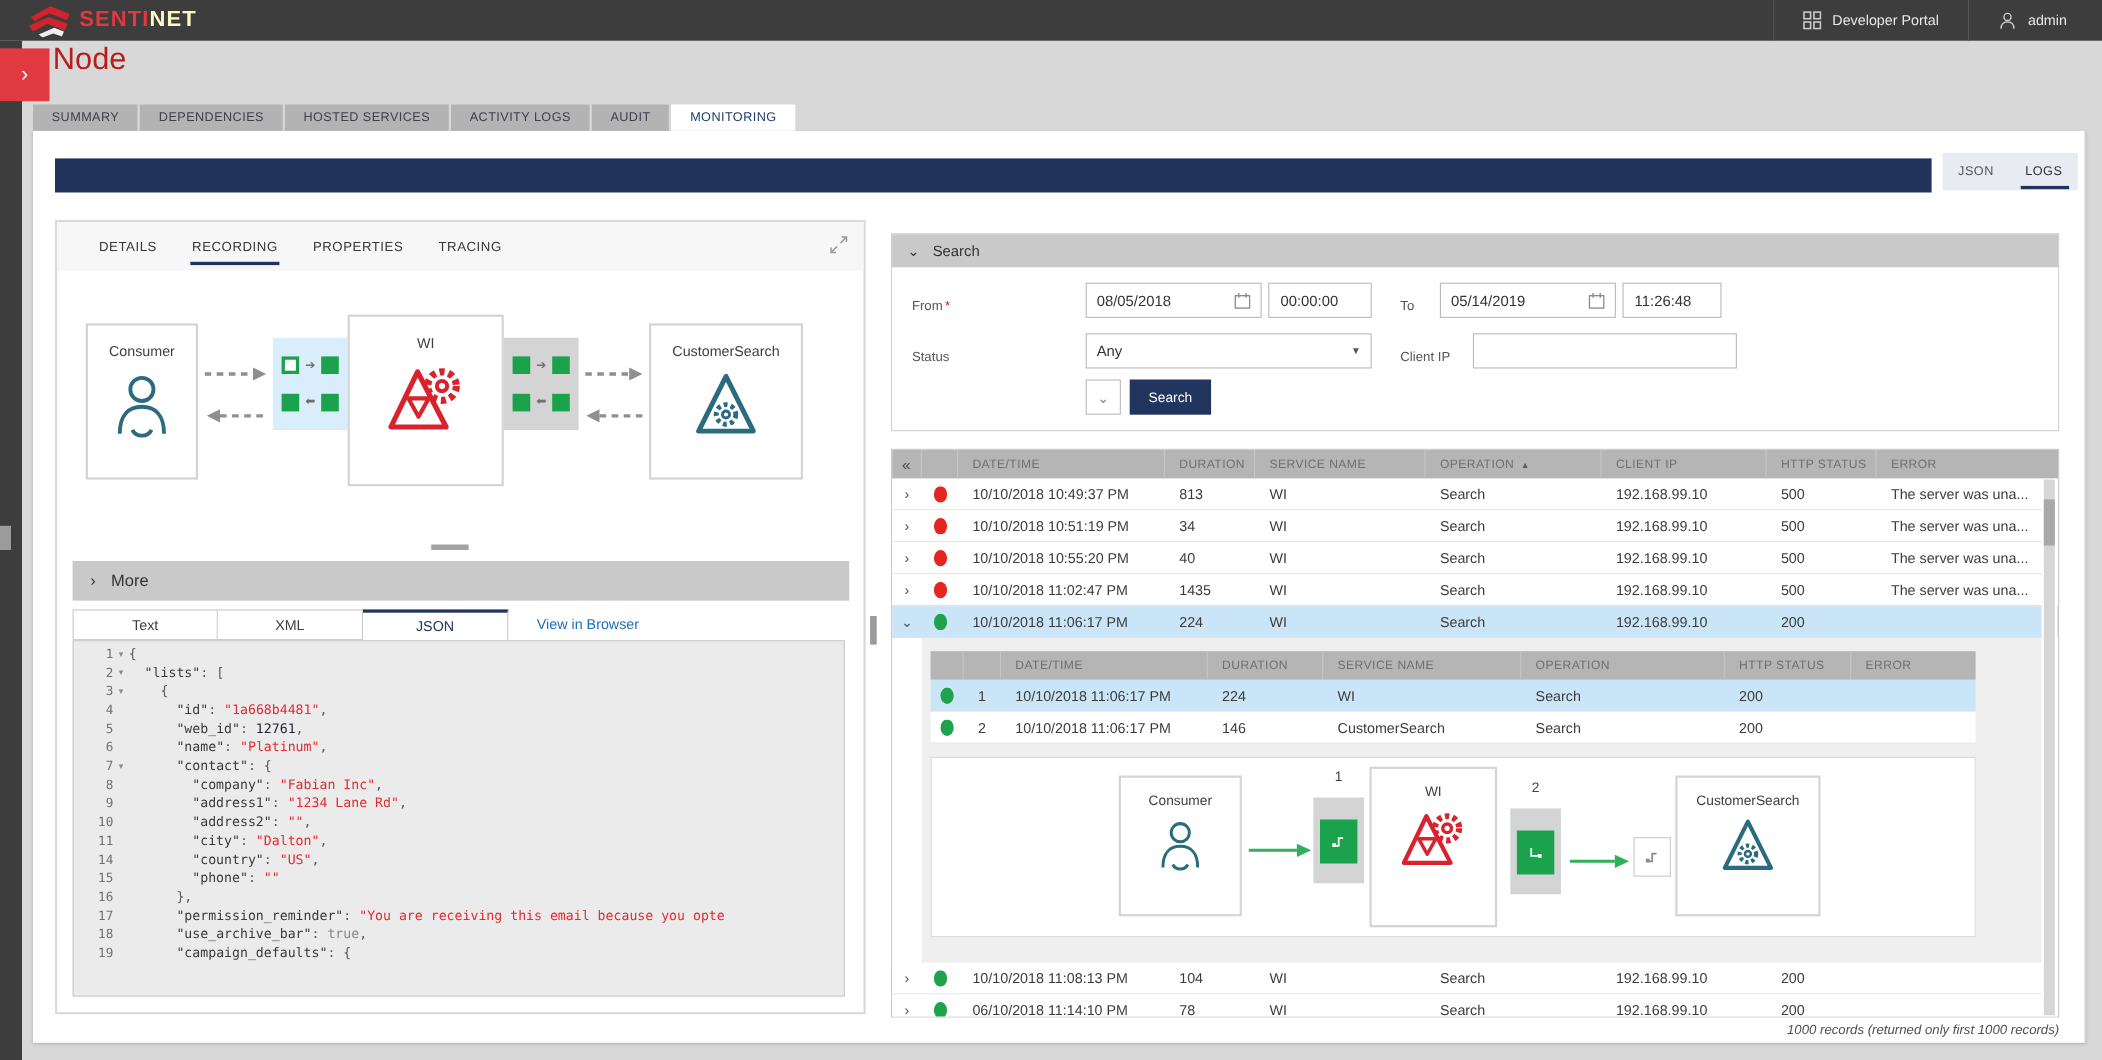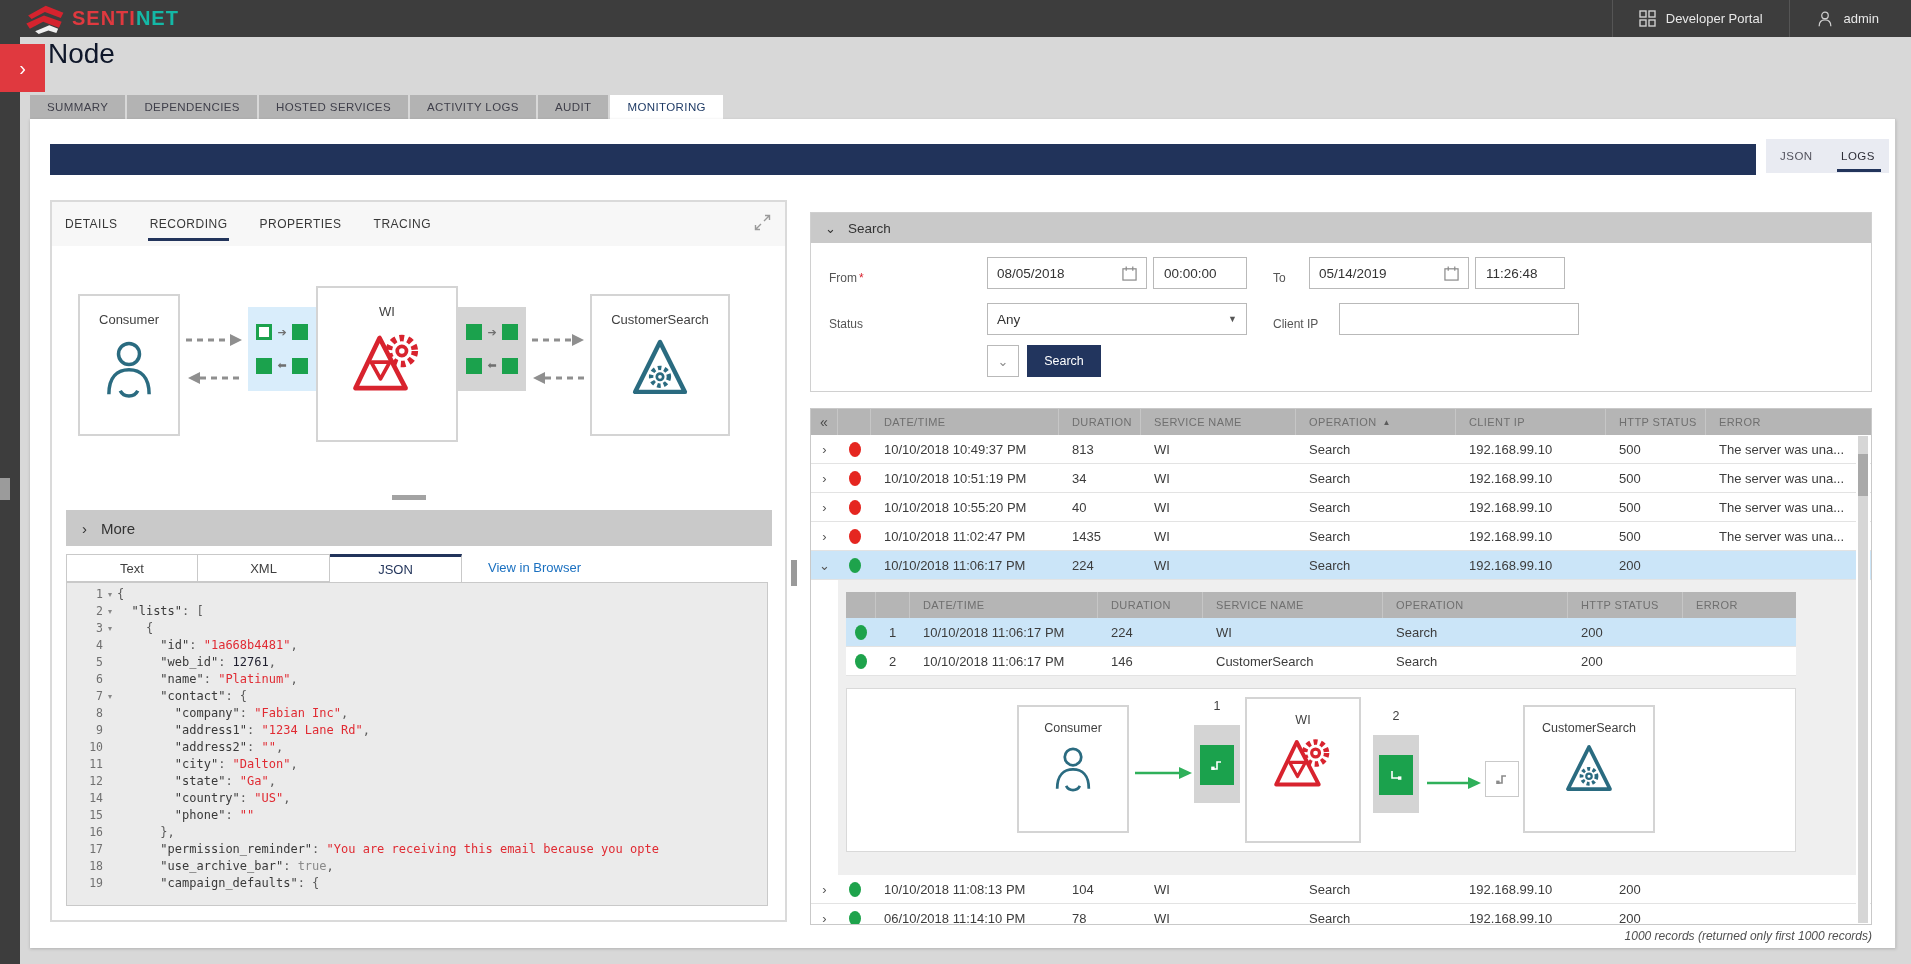--- a/index.html
+++ b/index.html
@@ -4,47 +4,47 @@
 <style>
   *{box-sizing:border-box;margin:0;padding:0}
   html,body{width:1911px;height:964px}
   body{position:relative;background:#d8d8d8;font-family:"Liberation Sans",sans-serif;overflow:hidden;color:#3c3c3c}
 
   
   #topbar{position:absolute;left:0;top:0;width:1911px;height:37px;background:#3d3d3d;display:flex;align-items:center}
   #brand{display:flex;align-items:center;gap:6px;padding-left:22px}
   #brand .bt{font-size:20px;font-weight:600;letter-spacing:1px}
   #brand .bt .senti{color:#e0393f}
-  #brand .bt .net{color:#14b8a6}
+  #brand .bt .net{color:#fef9c3}
   #top-right{margin-left:auto;display:flex;height:100%}
   .topbtn{display:flex;align-items:center;gap:10px;padding:0 26px;border-left:1px solid #555;color:#e8e8e8;font-size:13px;cursor:pointer}
   .topbtn:last-child{padding-right:32px}
 
   
   #leftrail{position:absolute;left:0;top:37px;width:20px;height:927px;background:#3d3d3d}
   #redtab{position:absolute;left:0;top:44px;width:45px;height:48px;background:#e0393f;color:#fff;display:flex;align-items:center;justify-content:center;font-size:20px;cursor:pointer}
   #railthumb{position:absolute;left:0;top:478px;width:10px;height:22px;background:#9b9b9b}
 
   
-  #page-title{position:absolute;left:48px;top:38px;font-size:28px;font-weight:300;color:#0f172a}
+  #page-title{position:absolute;left:48px;top:38px;font-size:28px;font-weight:300;color:#b91c1c}
   #main-tabs{position:absolute;left:30px;top:95px;display:flex;gap:2px}
   #main-tabs .tab{height:24px;line-height:24px;padding:0 17px;background:#b3b3b3;color:#3f3f4a;font-size:11.5px;letter-spacing:.4px;cursor:pointer}
   #main-tabs .tab.active{background:#fff;color:#1f3b66}
 
   
   #card{position:absolute;left:30px;top:119px;width:1866px;height:829px;background:#fff;border-right:1px solid #c9c9c9;box-shadow:0 1px 3px rgba(0,0,0,.18)}
   #navybar{position:absolute;left:50px;top:144px;width:1706px;height:31px;background:#21335a}
   #view-toggle{position:absolute;left:1766px;top:139px;width:123px;height:34px;background:#e9ebf2;display:flex;align-items:center;justify-content:space-between;padding:0 14px;font-size:11.5px;letter-spacing:.5px}
   #view-toggle .vt{cursor:pointer;color:#53535e}
   #view-toggle .vt.active{color:#2e2e38}
   #logs-underline{position:absolute;left:1837px;top:169px;width:44px;height:3px;background:#22345b}
 
   
   #left-panel{position:absolute;left:50px;top:200px;width:737px;height:722px;border:2px solid #dadada;background:#fff}
-  #lp-head{position:absolute;left:0;top:0;right:0;height:44px;background:#f7f7f7;display:flex;align-items:center;gap:32px;padding-left:13px}
+  #lp-head{position:absolute;left:0;top:0;right:0;height:44px;background:#f7f7f7;display:flex;align-items:center;gap:32px;padding-left:38px}
   .lp-tab{position:relative;font-size:12px;letter-spacing:.5px;color:#383838;cursor:pointer}
   .lp-tab.active::after{content:"";position:absolute;left:-2px;right:-2px;bottom:-10px;height:3px;background:#22345b}
   #lp-expand{position:absolute;right:14px;top:12px;cursor:pointer}
 
   .diag-box{position:absolute;border:2px solid #d4d4d4;background:#fff;text-align:center}
   .diag-box .dlabel{font-size:13px;color:#3f3f3f;margin-top:16px}
   .msg-panel{position:absolute;display:flex;flex-direction:column;justify-content:space-evenly;align-items:center}
   .msg-row{display:flex;align-items:center;gap:5px}
   .gsq{width:16px;height:16px;background:#1ba24d}
   .gsq.hollow{background:#fff;border:3px solid #1ba24d}
@@ -314,25 +314,20 @@
       </div>
       <div class="cl">
         <span class="ln">10</span>
         <span class="fold"></span>
         <pre><span class="p">        </span><span class="k">"address2"</span><span class="p">: </span><span class="s">""</span><span class="p">,</span></pre>
       </div>
       <div class="cl">
         <span class="ln">11</span>
         <span class="fold"></span>
         <pre><span class="p">        </span><span class="k">"city"</span><span class="p">: </span><span class="s">"Dalton"</span><span class="p">,</span></pre>
-      </div>
-      <div class="cl">
-        <span class="ln">12</span>
-        <span class="fold"></span>
-        <pre><span class="p">        </span><span class="k">"state"</span><span class="p">: </span><span class="s">"Ga"</span><span class="p">,</span></pre>
       </div>
       <div class="cl">
         <span class="ln">14</span>
         <span class="fold"></span>
         <pre><span class="p">        </span><span class="k">"country"</span><span class="p">: </span><span class="s">"US"</span><span class="p">,</span></pre>
       </div>
       <div class="cl">
         <span class="ln">15</span>
         <span class="fold"></span>
         <pre><span class="p">        </span><span class="k">"phone"</span><span class="p">: </span><span class="s">""</span></pre>

